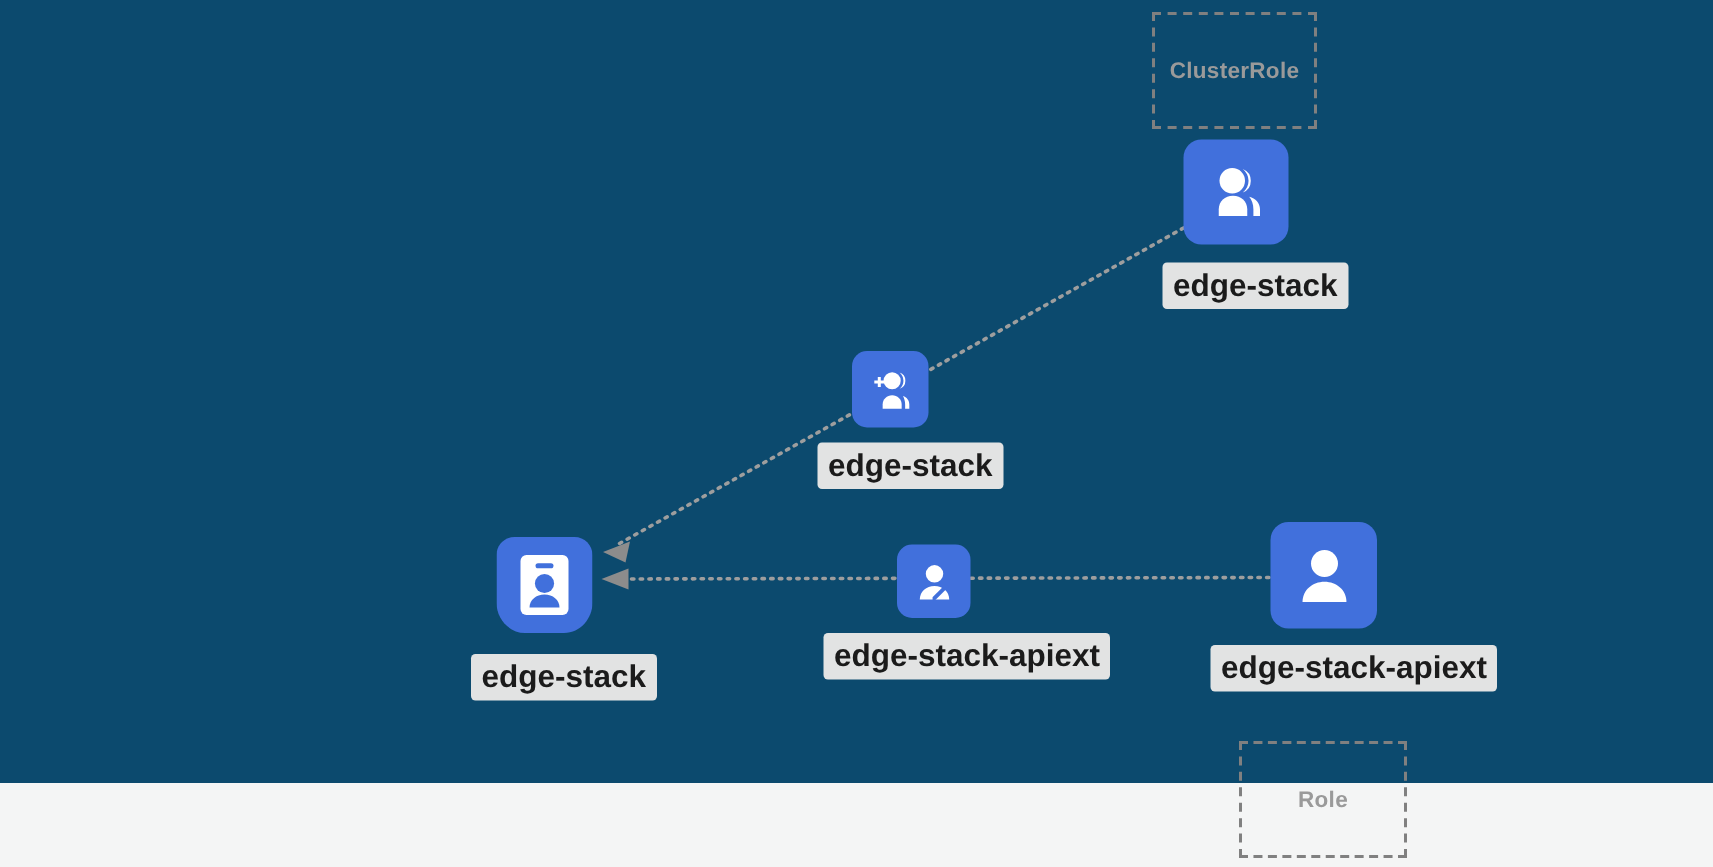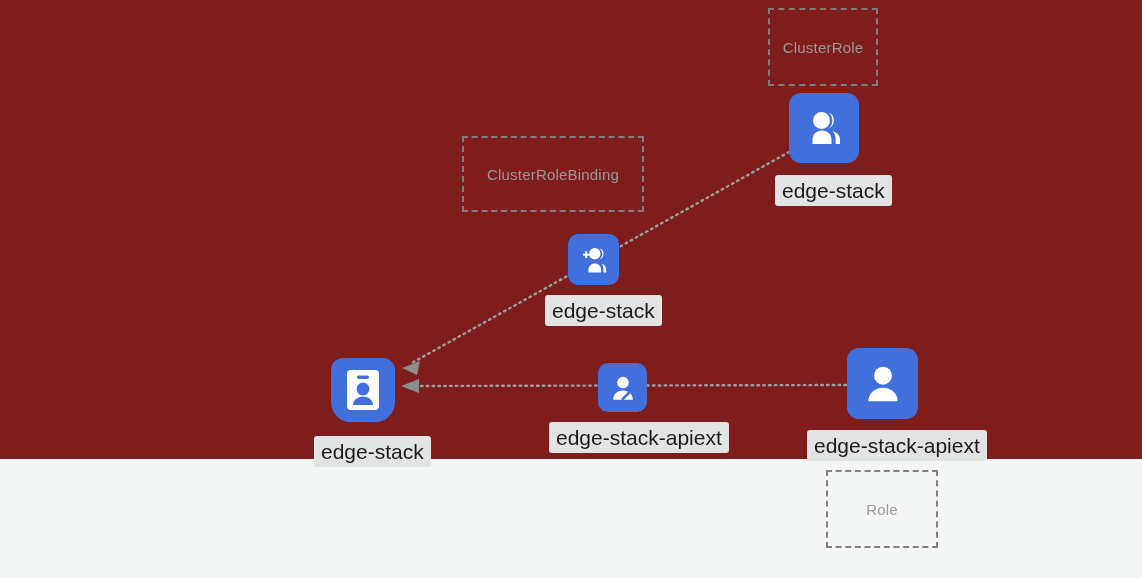--- a/index.html
+++ b/index.html
@@ -9,22 +9,23 @@
   body {
     width: 1142px;
     height: 578px;
     background: #f4f5f5;
     font-family: "Liberation Sans", sans-serif;
     overflow: hidden;
   }
   #canvas {
     position: relative;
     width: 1142px;
-    height: 459px;
-    background: #7f1d1d;
+    height: 522px;
+    background: #0c4a6e;
+    font-weight: bold;
   }
   #edges {
     position: absolute;
     left: 0;
     top: 0;
     width: 1142px;
     height: 578px;
     pointer-events: none;
   }
 
@@ -83,27 +84,24 @@
     <g>
       <line x1="846" y1="385" x2="412" y2="386" stroke="#9e9e9e" stroke-width="2.4" stroke-dasharray="1.6 4.2" stroke-linecap="round"></line>
       <polygon points="401,386 419,379 419,393" fill="#8c8c8c"></polygon>
     </g>
   </svg>
 
   <div class="type-box" style="left:768px; top:8px; width:110px; height:78px;">
     <span class="type-label">ClusterRole</span>
   </div>
 
-  <div class="type-box" style="left:462px; top:136px; width:182px; height:76px;">
-    <span class="type-label">ClusterRoleBinding</span>
-  </div>
 
 
 
-  <div class="type-box" style="left:826px; top:470px; width:112px; height:78px;">
+  <div class="type-box" style="left:826px; top:494px; width:112px; height:78px;">
     <span class="type-label">Role</span>
   </div>
 
   <div class="node">
     <div class="tile" style="left:789px; top:93px; width:70px; height:70px;">
       <span>
         <svg width="44" height="44" viewBox="0 0 44 44">
           <circle cx="19.5" cy="14.5" r="8.5" fill="#ffffff"></circle>
           <path d="M20 33.5 c0-5.2 4.2-9 9.4-9 h0.2 c5.2 0 9.4 3.8 9.4 9 v4.5 H20 z" fill="#ffffff" transform="translate(-9.5,0)"></path>
           <path d="M26.5 6.6 a8.5 8.5 0 0 1 0 15.8 a10 10 0 0 0 0-15.8 z" fill="#ffffff"></path>

